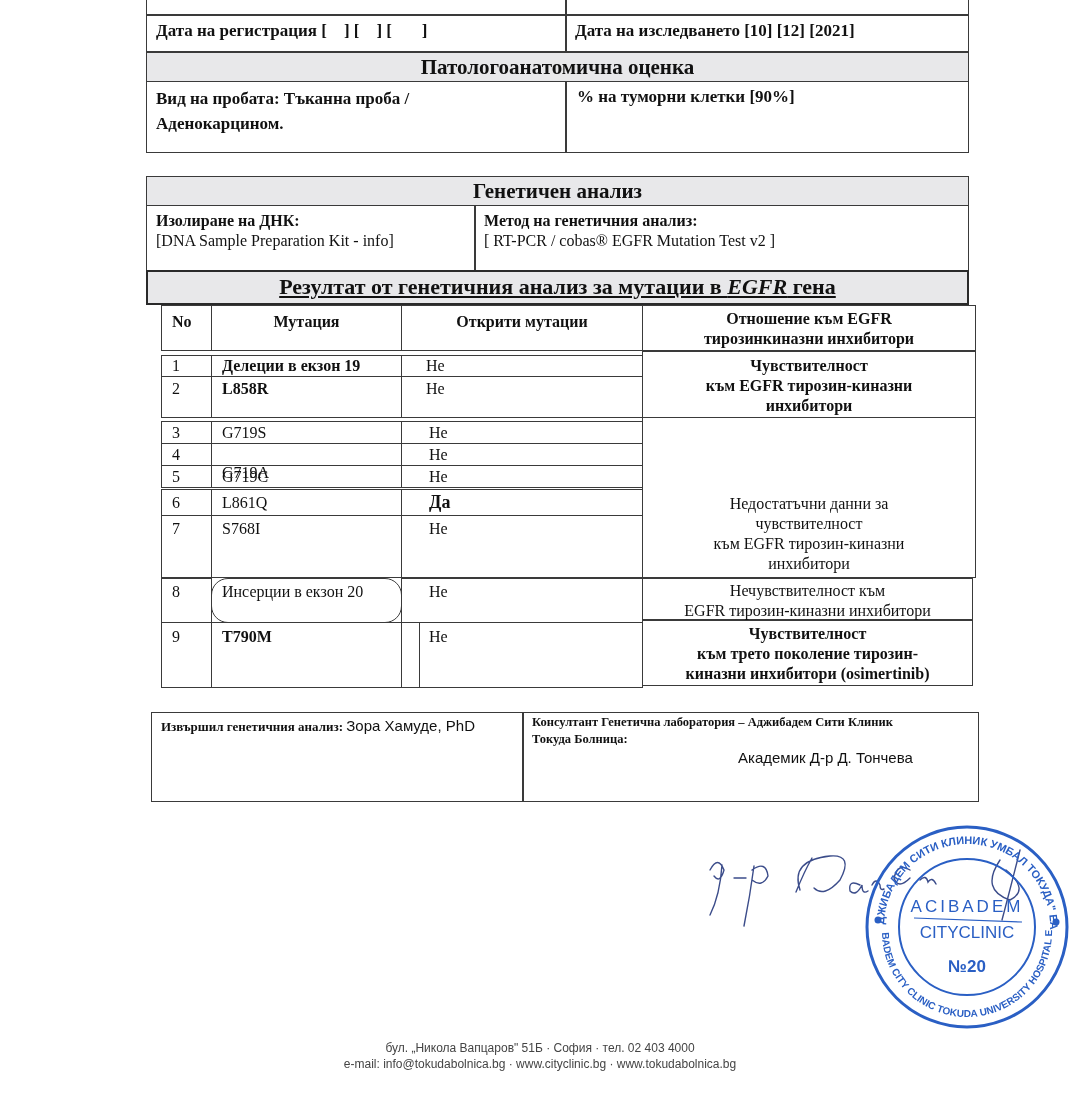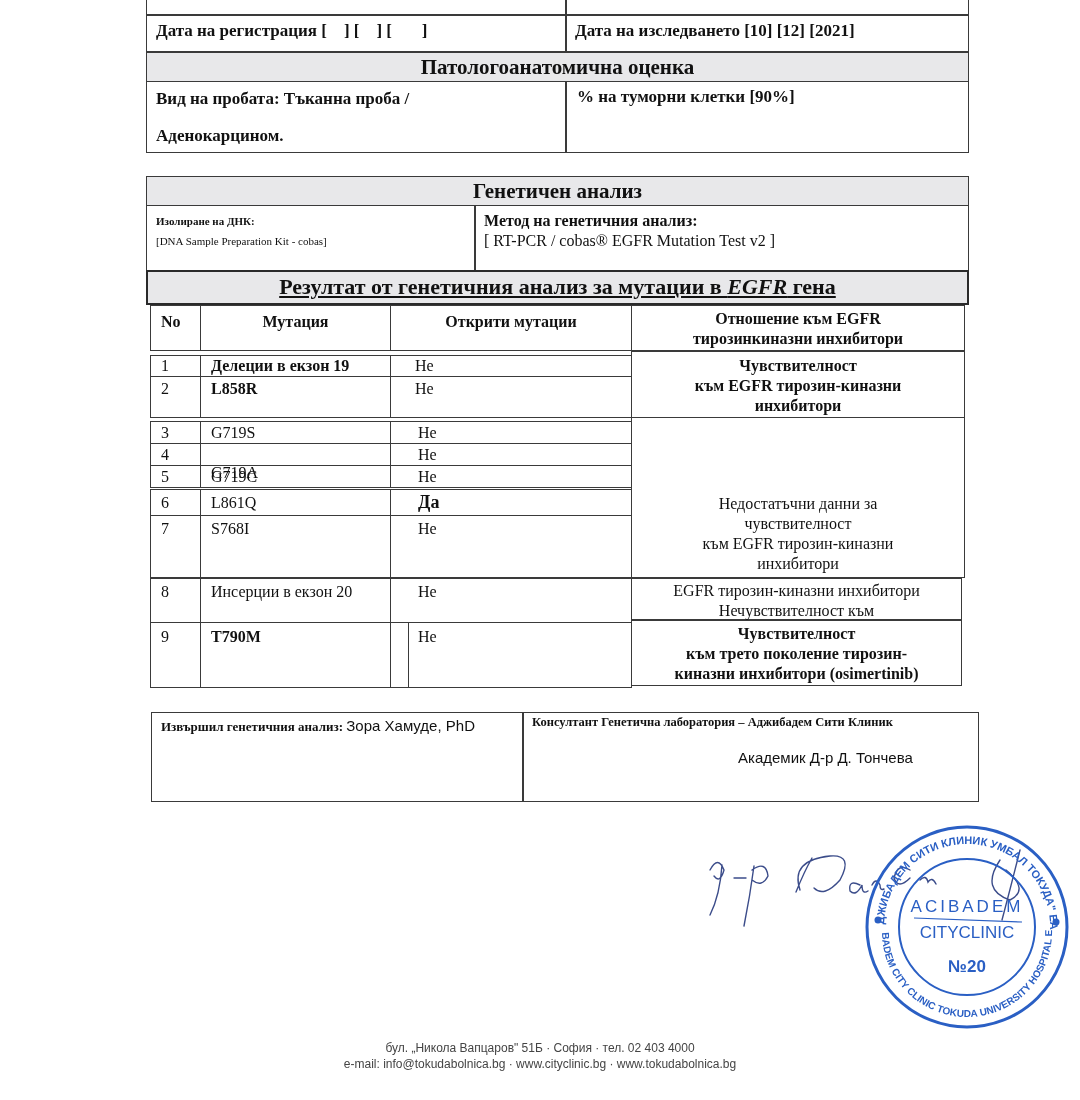--- a/index.html
+++ b/index.html
@@ -5,21 +5,21 @@
   html, body { margin: 0; padding: 0; }
   body {
     width: 1080px; height: 1100px; background: #ffffff; position: relative; overflow: hidden;
     font-family: "Liberation Serif", serif; color: #111;
   }
   .abs { position: absolute; box-sizing: border-box; }
   .b { border: 1.5px solid #3a3a3a; }
   .bold { font-weight: bold; }
   .txt { font-size: 17px; line-height: 21px; }
   .gray { background: #e8e8ea; }
-  .cell { position: absolute; box-sizing: border-box; border: 1.5px solid #3a3a3a; padding: 2px 10px; font-size: 16px; line-height: 20px; }
+  .cell { position: absolute; box-sizing: border-box; border: 1.5px solid #3a3a3a; padding: 2px 10px; font-size: 16px; line-height: 20px; margin-left: 11px; }
   .center { text-align: center; }
   .footer { position: absolute; left: 0; width: 1080px; text-align: center; font-family: "Liberation Sans", sans-serif; font-size: 12px; color: #444; }
   .stamp { position: absolute; left: 862px; top: 822px; width: 210px; height: 210px; }
   .sig { position: absolute; left: 700px; top: 830px; }
 </style>
 </head>
 <body>
 
 <div class="abs b" style="left:146px; top:-4px; width:823px; height:20px;"></div>
 <div class="abs" style="left:565px; top:0; width:1.5px; height:16px; background:#3a3a3a;"></div>
@@ -29,32 +29,32 @@
 <div class="abs" style="left:565px; top:14px; width:1.5px; height:38px; background:#3a3a3a;"></div>
 <div class="abs bold txt" style="left:575px; top:20px;text-align:right;">Дата на изследването [10] [12] [2021]</div>
 
 <div class="abs b gray" style="left:146px; top:52px; width:823px; height:30px;"></div>
 <div class="abs bold" style="left:146px; top:55px; width:823px; text-align:center; font-size:21px;">Патологоанатомична оценка</div>
 
 <div class="abs b" style="left:146px; top:81px; width:823px; height:72px;"></div>
 <div class="abs" style="left:565px; top:81px; width:1.5px; height:72px; background:#3a3a3a;"></div>
 <div class="abs bold txt" style="left:156px; top:88px;">
   <div>Вид на пробата: Тъканна проба /</div>
-  <div style="margin-top:16px;">Аденокарцином.</div>
+  <div style="margin-top:4px;">Аденокарцином.</div>
 </div>
 <div class="abs bold txt" style="left:577px; top:86px;">% на туморни клетки [90%]</div>
 
 <div class="abs b gray" style="left:146px; top:176px; width:823px; height:30px;"></div>
 <div class="abs bold" style="left:146px; top:179px; width:823px; text-align:center; font-size:21px;">Генетичен анализ</div>
 
 <div class="abs b" style="left:146px; top:205px; width:823px; height:66px;"></div>
 <div class="abs" style="left:474px; top:205px; width:1.5px; height:66px; background:#3a3a3a;"></div>
-<div class="abs" style="left:156px; top:211px; font-size:11px; line-height:20px;">
+<div class="abs" style="left:156px; top:211px; font-size:16px; line-height:20px;">
   <div class="bold">Изолиране на ДНК:</div>
-  <div>[DNA Sample Preparation Kit - cobas]</div>
+  <div>[DNA Sample Preparation Kit - info]</div>
 </div>
 <div class="abs" style="left:484px; top:211px; font-size:16px; line-height:20px;">
   <div class="bold">Метод на генетичния анализ:</div>
   <div>[ RT-PCR / cobas® EGFR Mutation Test v2 ]</div>
 </div>
 
 <div class="abs gray" style="left:146px; top:270px; width:823px; height:35px; border:2px solid #2a2a2a;"></div>
 <div class="abs bold" style="left:146px; top:274px; width:823px; text-align:center; font-size:22px; text-decoration:underline;">
   <span>Резултат от генетичния анализ за мутации в </span><i>EGFR</i><span> гена</span>
 </div>
@@ -102,43 +102,44 @@
 <div class="cell" style="left:390px; top:515px; width:242px; height:63px; padding:3px 27px;">Не</div>
 
 <div class="cell center" style="left:631px; top:417px; width:334px; height:161px; padding-top:76px;">
   <div>Недостатъчни данни за</div>
   <div>чувствителност</div>
   <div>към EGFR тирозин-киназни</div>
   <div>инхибитори</div>
 </div>
 
 <div class="cell" style="left:150px; top:578px; width:51px; height:45px; padding-top:3px;">8</div>
-<div class="cell" style="left:200px; top:578px; width:191px; height:45px; padding-top:3px;">Инсерции в екзон 20</div>
+<div class="cell" style="left:200px; top:578px; width:191px; height:45px; padding-top:3px;border-radius:17px;">Инсерции в екзон 20</div>
 <div class="cell" style="left:390px; top:578px; width:242px; height:45px; padding:3px 27px;">Не</div>
 <div class="cell center" style="left:631px; top:578px; width:331px; height:42px; padding-top:2px;">
+  <div>Нечувствителност към</div>
   <div>EGFR тирозин-киназни инхибитори</div>
-  <div>Нечувствителност към</div>
 </div>
 
 <div class="cell" style="left:150px; top:622px; width:51px; height:66px; padding-top:4px;">9</div>
 <div class="cell bold" style="left:200px; top:622px; width:209px; height:66px; padding-top:4px;">T790M</div>
 <div class="cell" style="left:390px; top:622px; width:242px; height:66px; padding:4px 27px;">Не</div>
 <div class="cell bold center" style="left:631px; top:620px; width:331px; height:66px; padding-top:3px;">
   <div>Чувствителност</div>
   <div>към трето поколение тирозин-</div>
   <div>киназни инхибитори (osimertinib)</div>
 </div>
 
 <div class="abs b" style="left:151px; top:712px; width:828px; height:90px;"></div>
 <div class="abs" style="left:522px; top:712px; width:1.5px; height:90px; background:#3a3a3a;"></div>
 <div class="abs" style="left:161px; top:717px; white-space:nowrap;">
   <span class="bold" style="font-size:13px;">Извършил генетичния анализ: </span><span style="font-family:'Liberation Sans', sans-serif; font-size:15px;">Зора Хамуде, PhD</span>
 </div>
 <div class="abs bold" style="left:532px; top:714px; font-size:12.5px; line-height:17px;">
   <div>Консултант Генетична лаборатория – Аджибадем Сити Клиник</div>
+  <div>Токуда Болница:</div>
 </div>
 <div class="abs" style="left:738px; top:749px; font-family:'Liberation Sans', sans-serif; font-size:15px;">Академик Д-р Д. Тончева</div>
 
 <div class="sig">
   <svg width="380" height="110" viewBox="0 0 380 110">
     <g fill="none" stroke="#3b4c8a" stroke-width="1.4" stroke-linecap="round">
       <path d="M10 40 q8 -15 14 0 q-4 14 -10 6 M22 35 q-2 30 -12 50"></path>
       <path d="M34 48 l12 0"></path>
       <path d="M54 36 q-4 30 -10 60 M52 40 q14 -10 16 6 q-6 12 -16 4"></path>
       <path d="M100 60 q-10 -30 30 -34 q24 -2 10 24 q-16 18 -26 8 M112 28 q-8 14 -16 34"></path>

